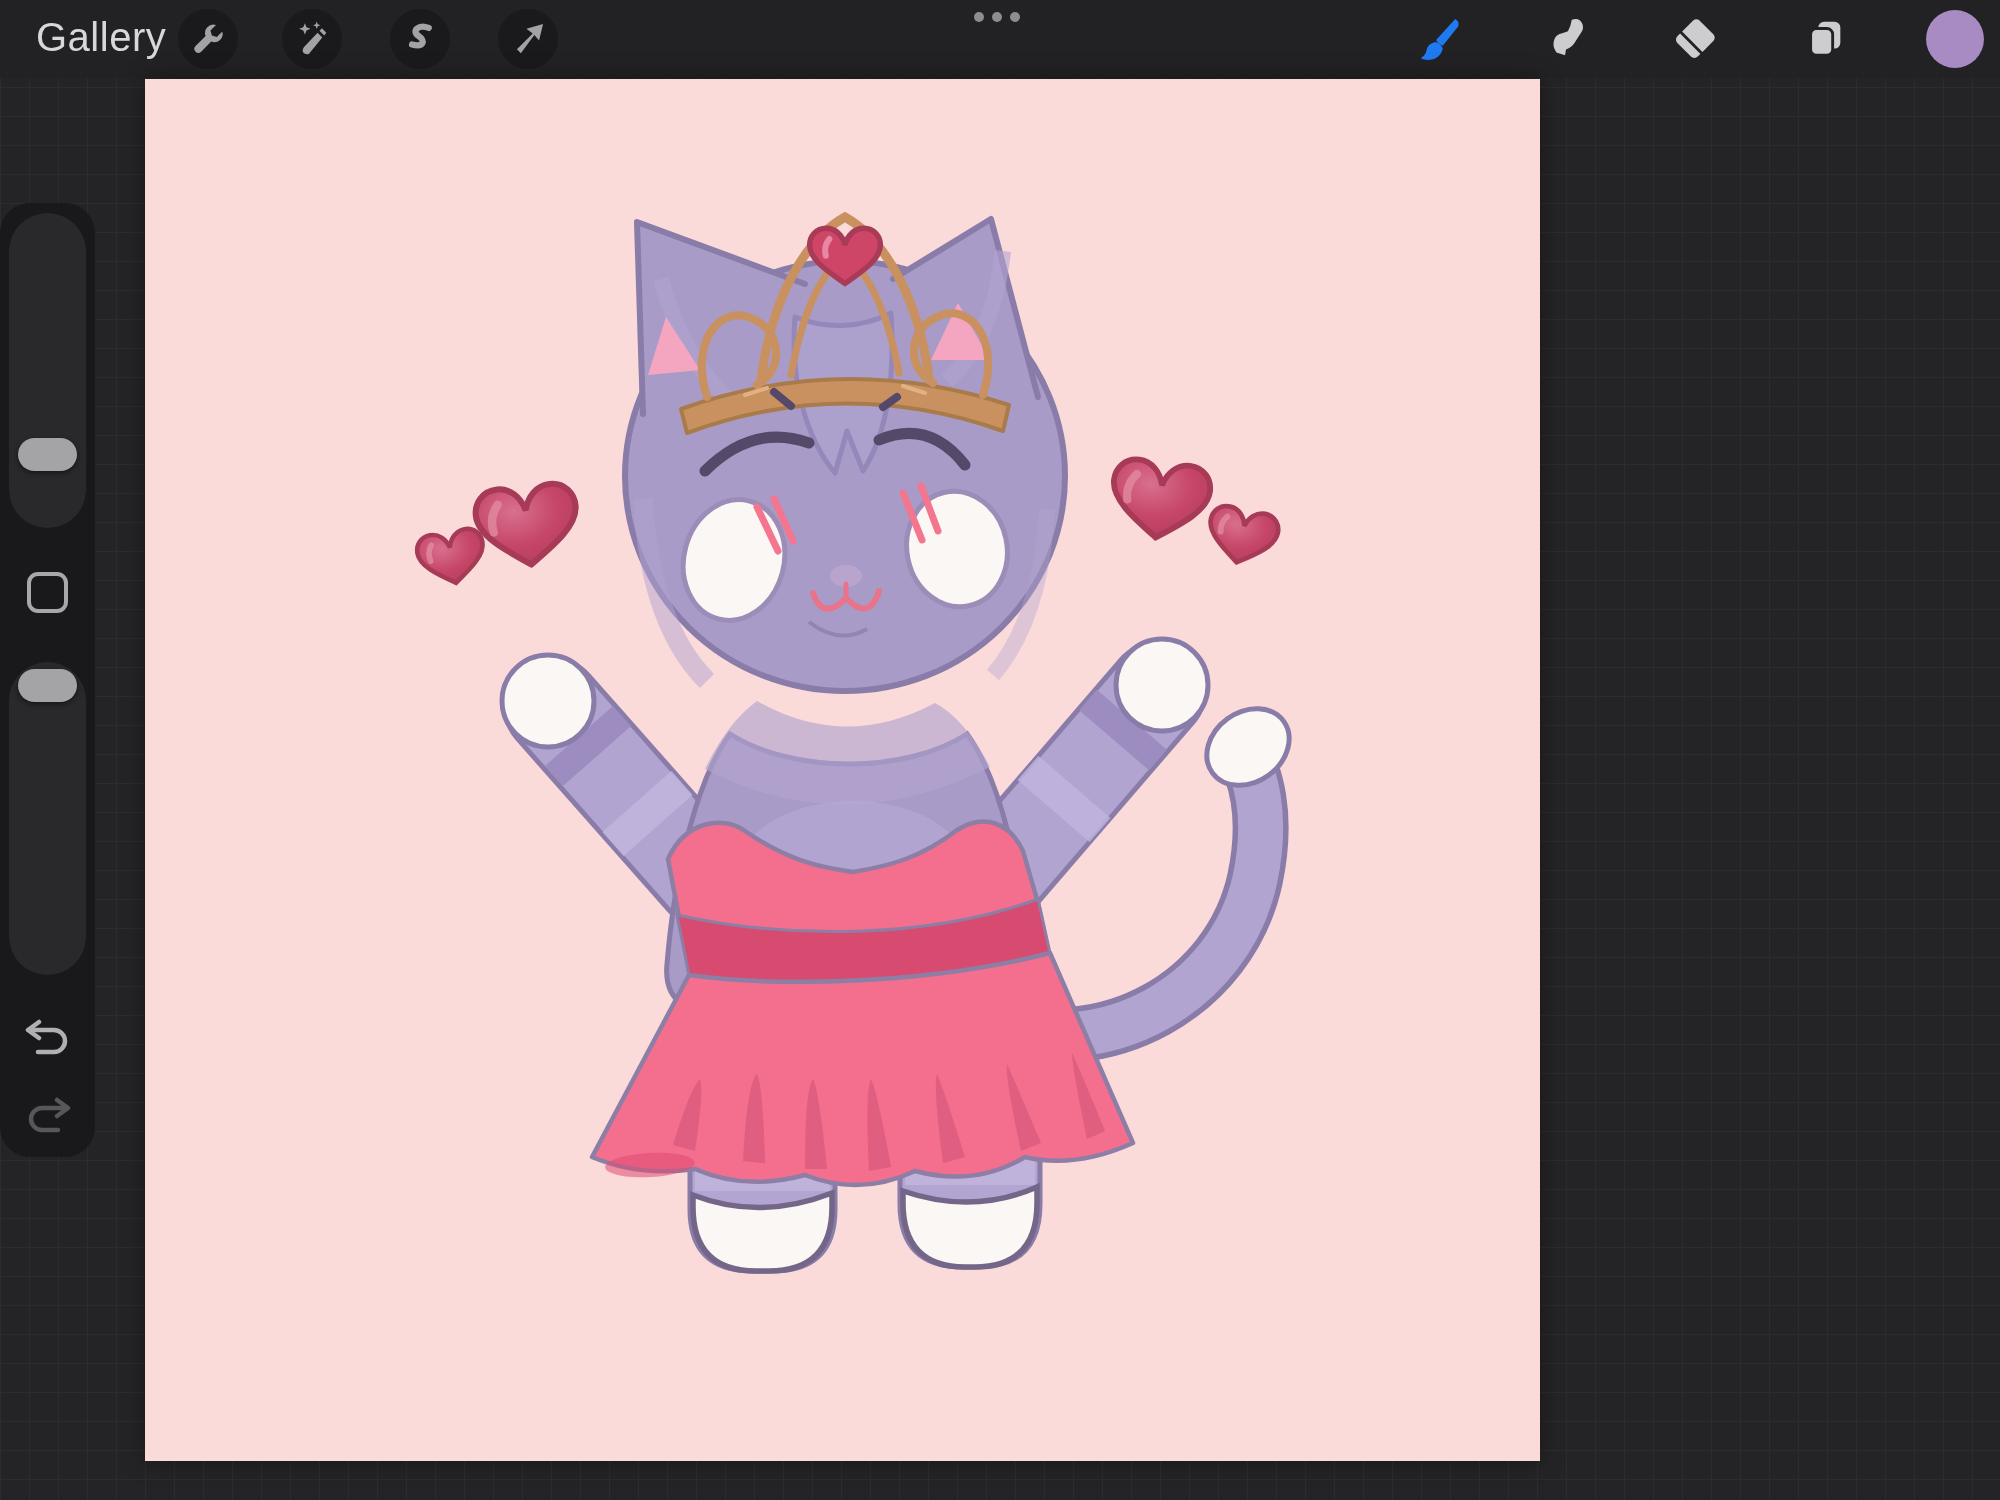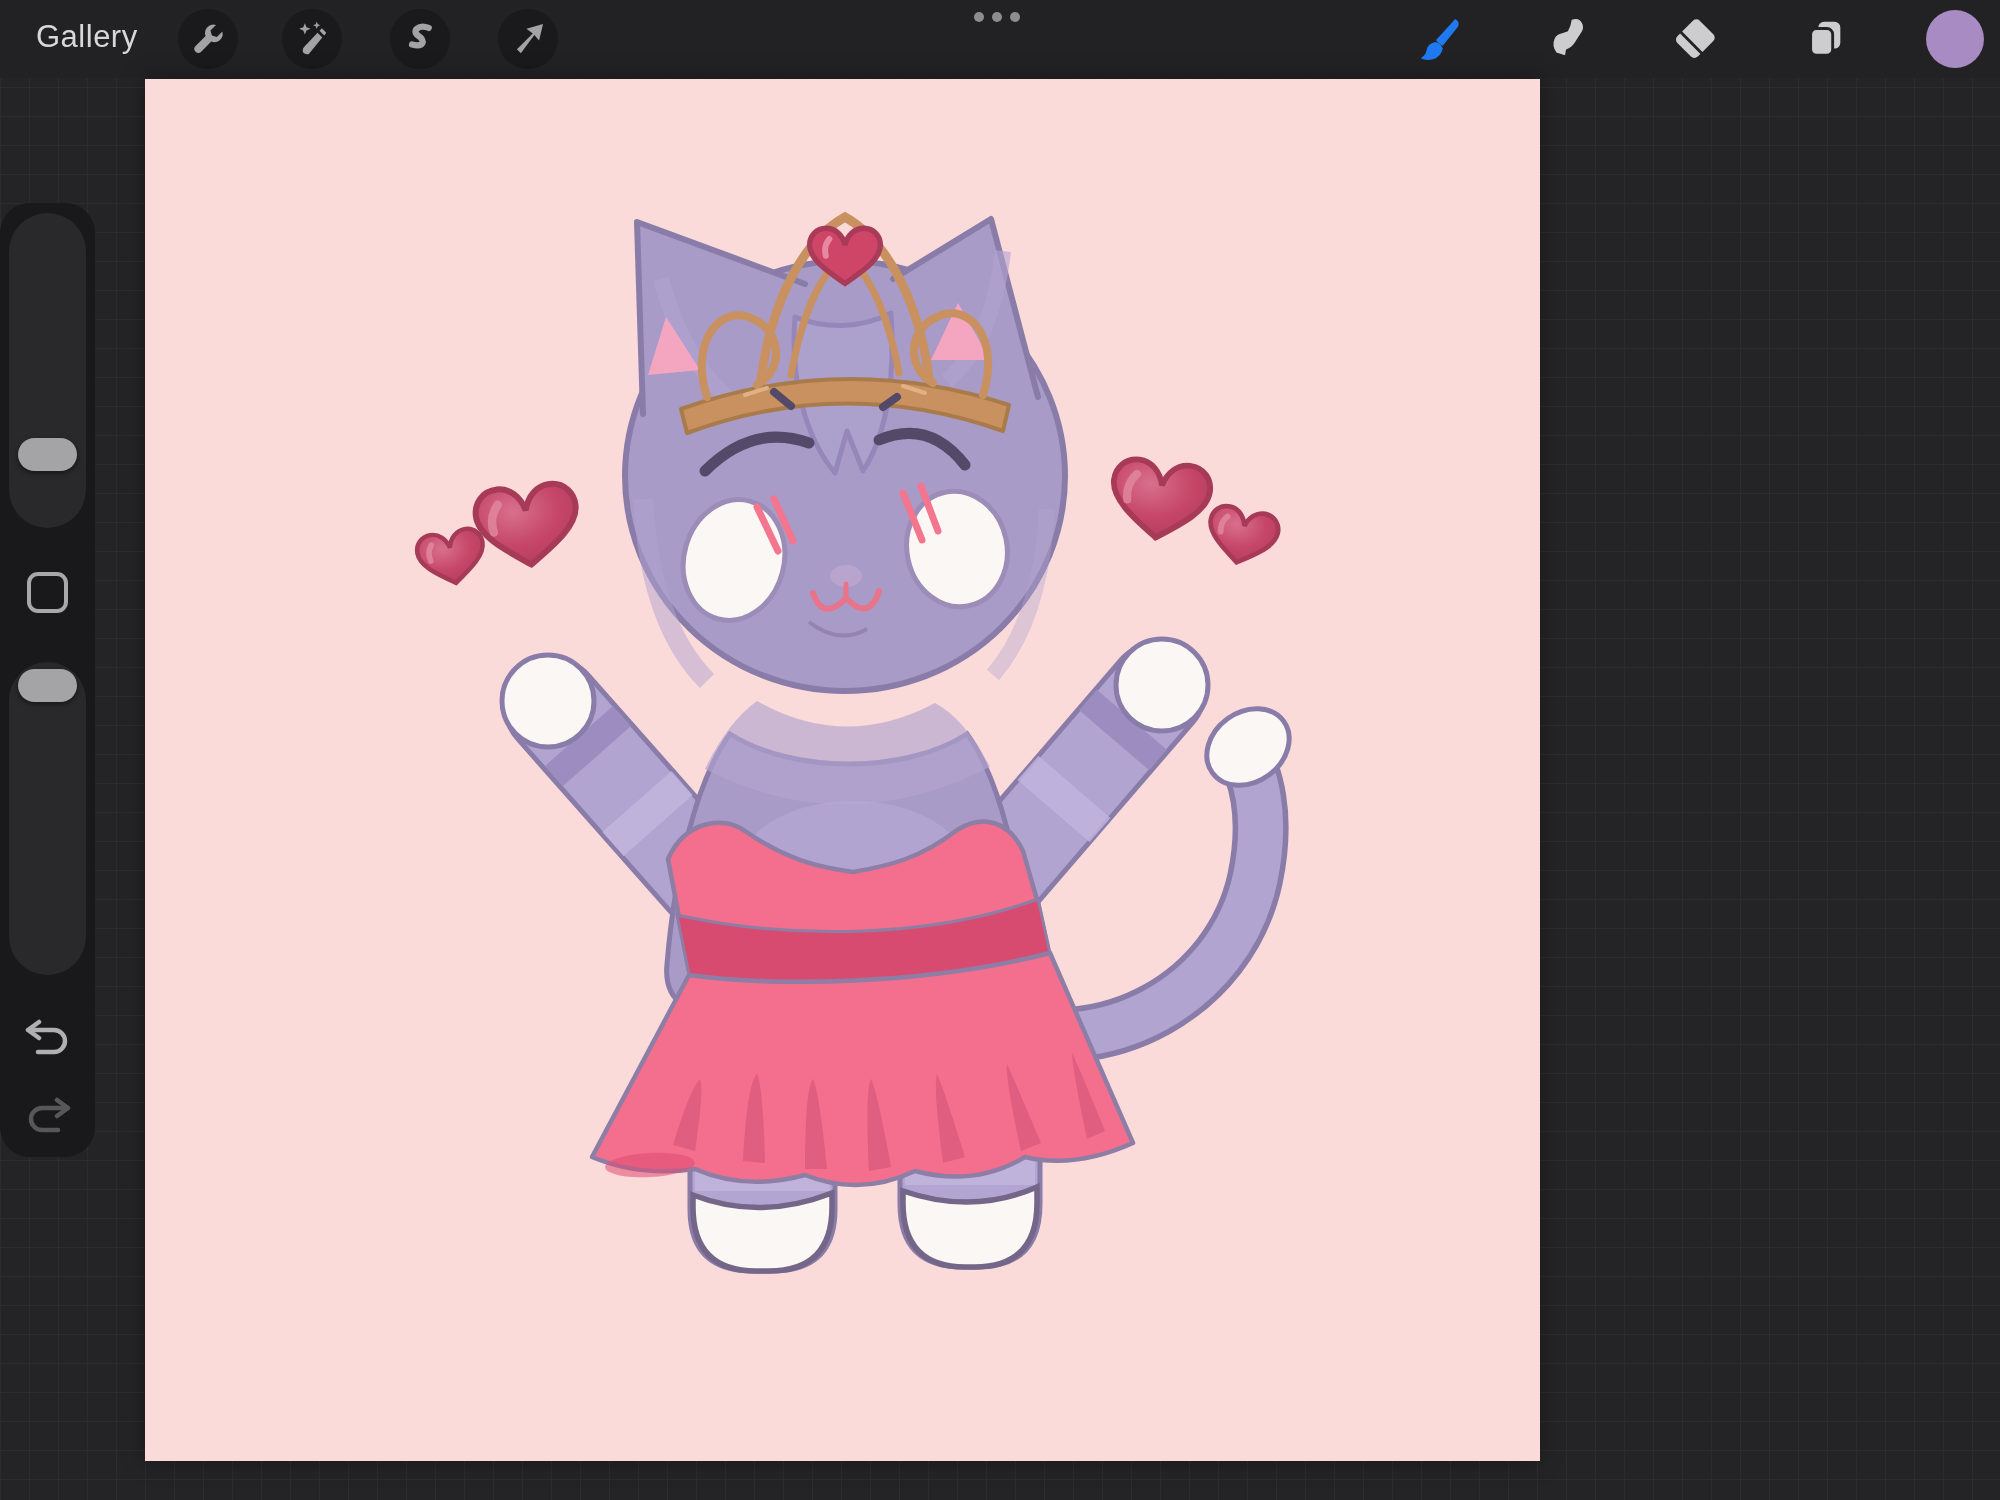--- a/index.html
+++ b/index.html
@@ -5,21 +5,21 @@
   html,body{margin:0;padding:0;background:#1a1a1c;}
   #screen{position:relative;width:2000px;height:1500px;overflow:hidden;
     background-color:#242426;
     background-image:linear-gradient(#2c2c2e 1px,transparent 1px),
                      linear-gradient(90deg,#2c2c2e 1px,transparent 1px);
     background-size:29px 29px;
     font-family:"Liberation Sans",sans-serif;}
   
   #toolbar{position:absolute;left:0;top:0;width:2000px;height:78px;background:#222224;}
   .gallery-label{position:absolute;left:36px;top:0;height:78px;line-height:74px;
-    color:#d8d8da;font-size:31px;letter-spacing:.5px;}
+    color:#d8d8da;font-size:40px;letter-spacing:.5px;}
   .tool-circle{position:absolute;top:9px;width:60px;height:60px;border-radius:50%;
     background:#1a1a1c;display:flex;align-items:center;justify-content:center;}
   .rt-icon{position:absolute;top:16px;width:46px;height:46px;display:flex;align-items:center;justify-content:center;}
   .dots{position:absolute;left:974px;top:12px;display:flex;gap:8px;}
   .dots span{width:10px;height:10px;border-radius:50%;background:#8d8d8f;display:block;}
   .color-swatch{position:absolute;left:1926px;top:10px;width:58px;height:58px;border-radius:50%;background:#a78bc2;}
   
   #sidebar{position:absolute;left:0;top:203px;width:95px;height:954px;background:#19191b;border-radius:30px;}
   .slider-track{position:absolute;left:9px;width:77px;background:#29292c;border-radius:39px;}
   #track-size{top:10px;height:315px;}

